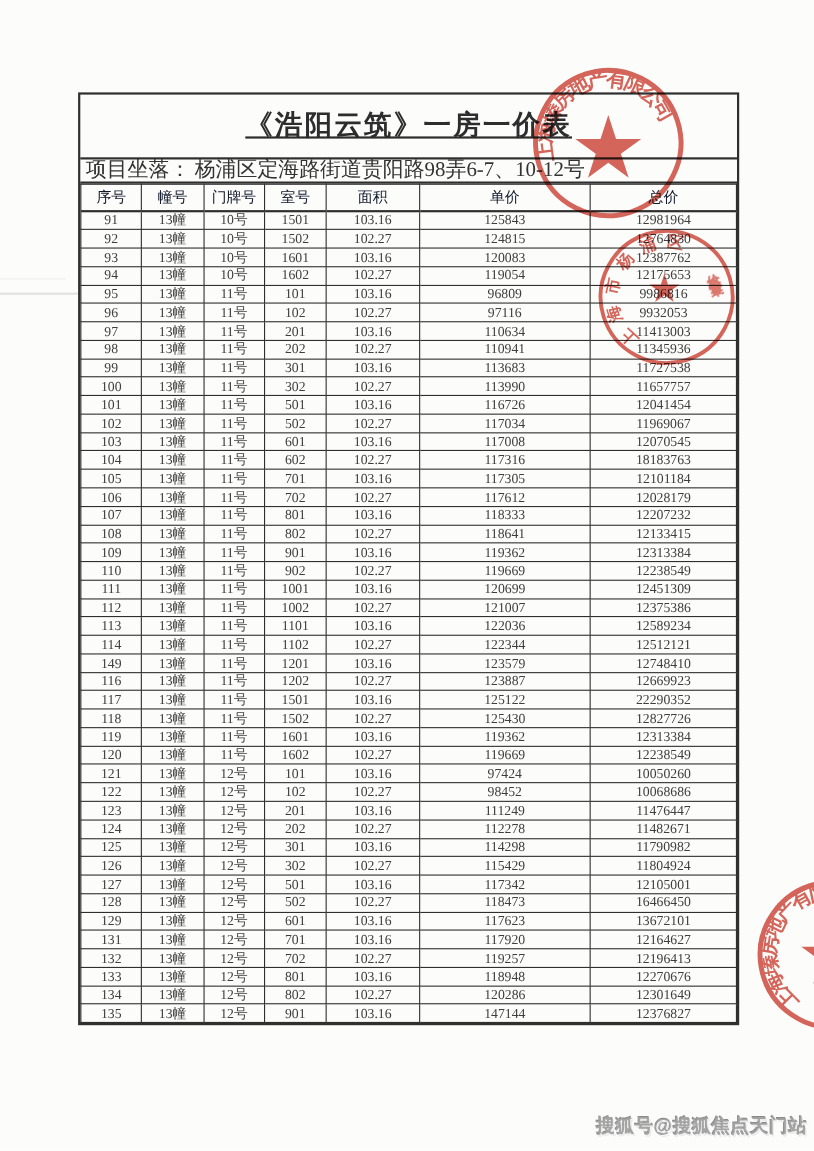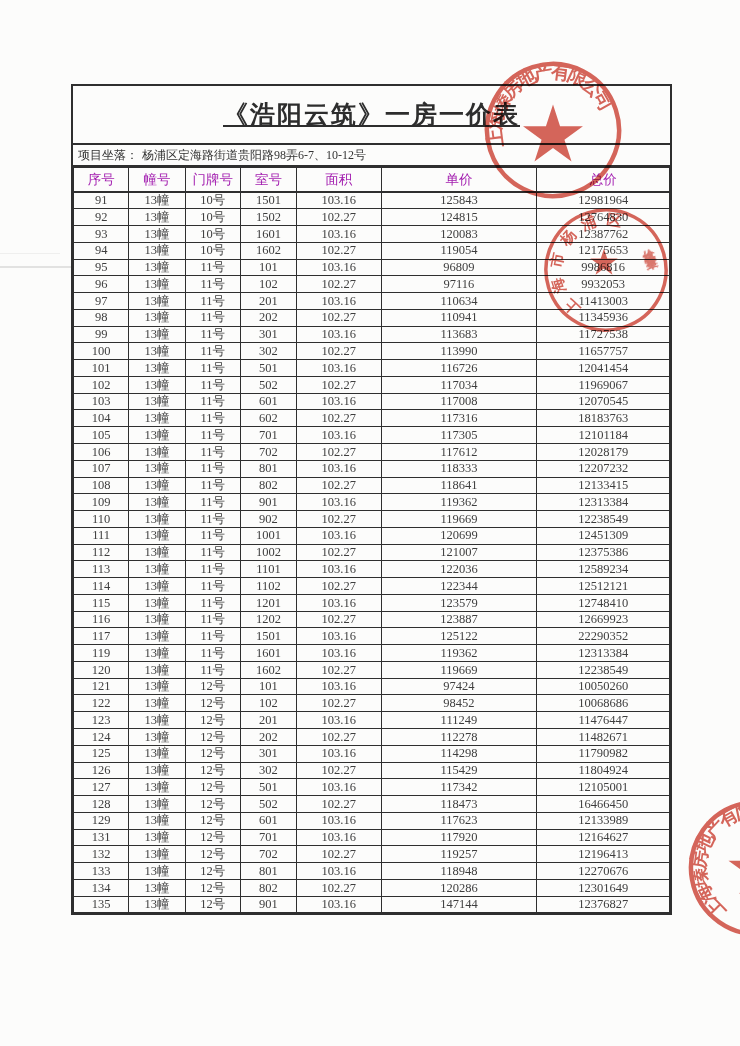--- a/index.html
+++ b/index.html
@@ -17,27 +17,27 @@
     position:absolute;left:71px;top:84px;width:597px;
     border:2px solid #2f2f2f;background:transparent;
   }
   .doc-title{
     height:57px;line-height:57px;text-align:center;
     font-size:25px;font-weight:bold;letter-spacing:2px;color:#2d2d2d;
     border-bottom:2px solid #2f2f2f;
     text-decoration:underline;
   }
   .doc-location{
-    height:20px;line-height:20px;font-size:12px;color:#333;
+    height:20px;line-height:20px;font-size:19px;color:#333;
     padding-left:5px;border-bottom:2px solid #2f2f2f;white-space:nowrap;
   }
   .doc-location .loc-label{margin-right:4px;}
   table.price{border-collapse:collapse;width:100%;table-layout:fixed;}
   table.price th{
-    font-size:13.5px;font-weight:normal;height:21px;color:#a21caf;
+    font-size:13.5px;font-weight:normal;height:21px;color:#0f172a;
     border:1px solid #2f2f2f;border-bottom-width:2px;padding:1px;
   }
   table.price td{
     font-size:12.5px;text-align:center;color:#3e3e3e;
     border:1px solid #2f2f2f;padding:0;line-height:1;
   }
   table.price tbody tr{height:16.78px;padding-left:23px;}
 
   
   .stamp{position:absolute;mix-blend-mode:multiply;opacity:.82;filter:blur(.4px);pointer-events:none;}
@@ -305,21 +305,21 @@
           <tr>
             <td>114</td>
             <td>13幢</td>
             <td>11号</td>
             <td>1102</td>
             <td>102.27</td>
             <td>122344</td>
             <td>12512121</td>
           </tr>
           <tr>
-            <td>115</td>
+            <td>149</td>
             <td>13幢</td>
             <td>11号</td>
             <td>1201</td>
             <td>103.16</td>
             <td>123579</td>
             <td>12748410</td>
           </tr>
           <tr>
             <td>116</td>
             <td>13幢</td>
@@ -332,20 +332,29 @@
           <tr>
             <td>117</td>
             <td>13幢</td>
             <td>11号</td>
             <td>1501</td>
             <td>103.16</td>
             <td>125122</td>
             <td>22290352</td>
           </tr>
           <tr>
+            <td>118</td>
+            <td>13幢</td>
+            <td>11号</td>
+            <td>1502</td>
+            <td>102.27</td>
+            <td>125430</td>
+            <td>12827726</td>
+          </tr>
+          <tr>
             <td>119</td>
             <td>13幢</td>
             <td>11号</td>
             <td>1601</td>
             <td>103.16</td>
             <td>119362</td>
             <td>12313384</td>
           </tr>
           <tr>
             <td>120</td>
@@ -428,21 +437,21 @@
             <td>118473</td>
             <td>16466450</td>
           </tr>
           <tr>
             <td>129</td>
             <td>13幢</td>
             <td>12号</td>
             <td>601</td>
             <td>103.16</td>
             <td>117623</td>
-            <td>12133989</td>
+            <td>13672101</td>
           </tr>
           <tr>
             <td>131</td>
             <td>13幢</td>
             <td>12号</td>
             <td>701</td>
             <td>103.16</td>
             <td>117920</td>
             <td>12164627</td>
           </tr>
@@ -519,14 +528,15 @@
         <circle cx="90" cy="90" r="66" fill="none" stroke="#cf4437" stroke-width="4.5"></circle>
         <path id="arc3" d="M 38,90 A 52,52 0 1 1 142,90" fill="none"></path>
         <text font-size="19" fill="#cf4437">
           <textPath href="#arc3" startOffset="0" textLength="162">上海瑧房地产有限公司</textPath>
         </text>
       </g>
       <path fill="#cf4437" transform="translate(90,92) scale(1.0)" d="M0,-30 L6.74,-9.27 L28.53,-9.27 L10.90,3.54 L17.63,24.27 L0,11.46 L-17.63,24.27 L-10.90,3.54 L-28.53,-9.27 L-6.74,-9.27 Z"></path>
     </svg>
   </div>
 
+  <div class="watermark">搜狐号@搜狐焦点天门站</div>
 
 </div>
 
 </body></html>

